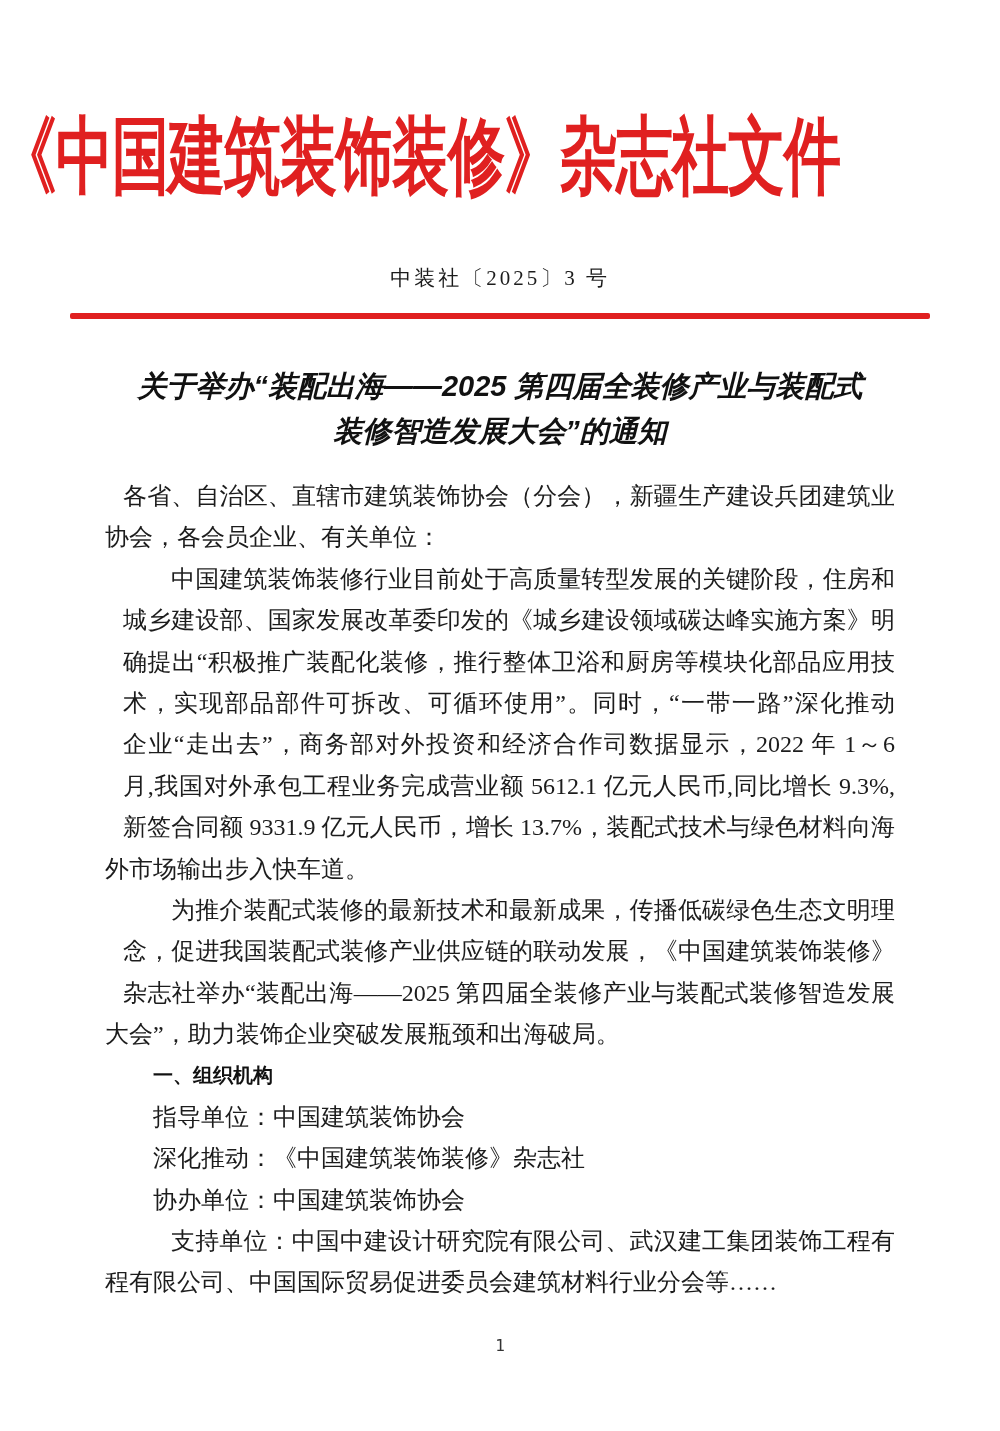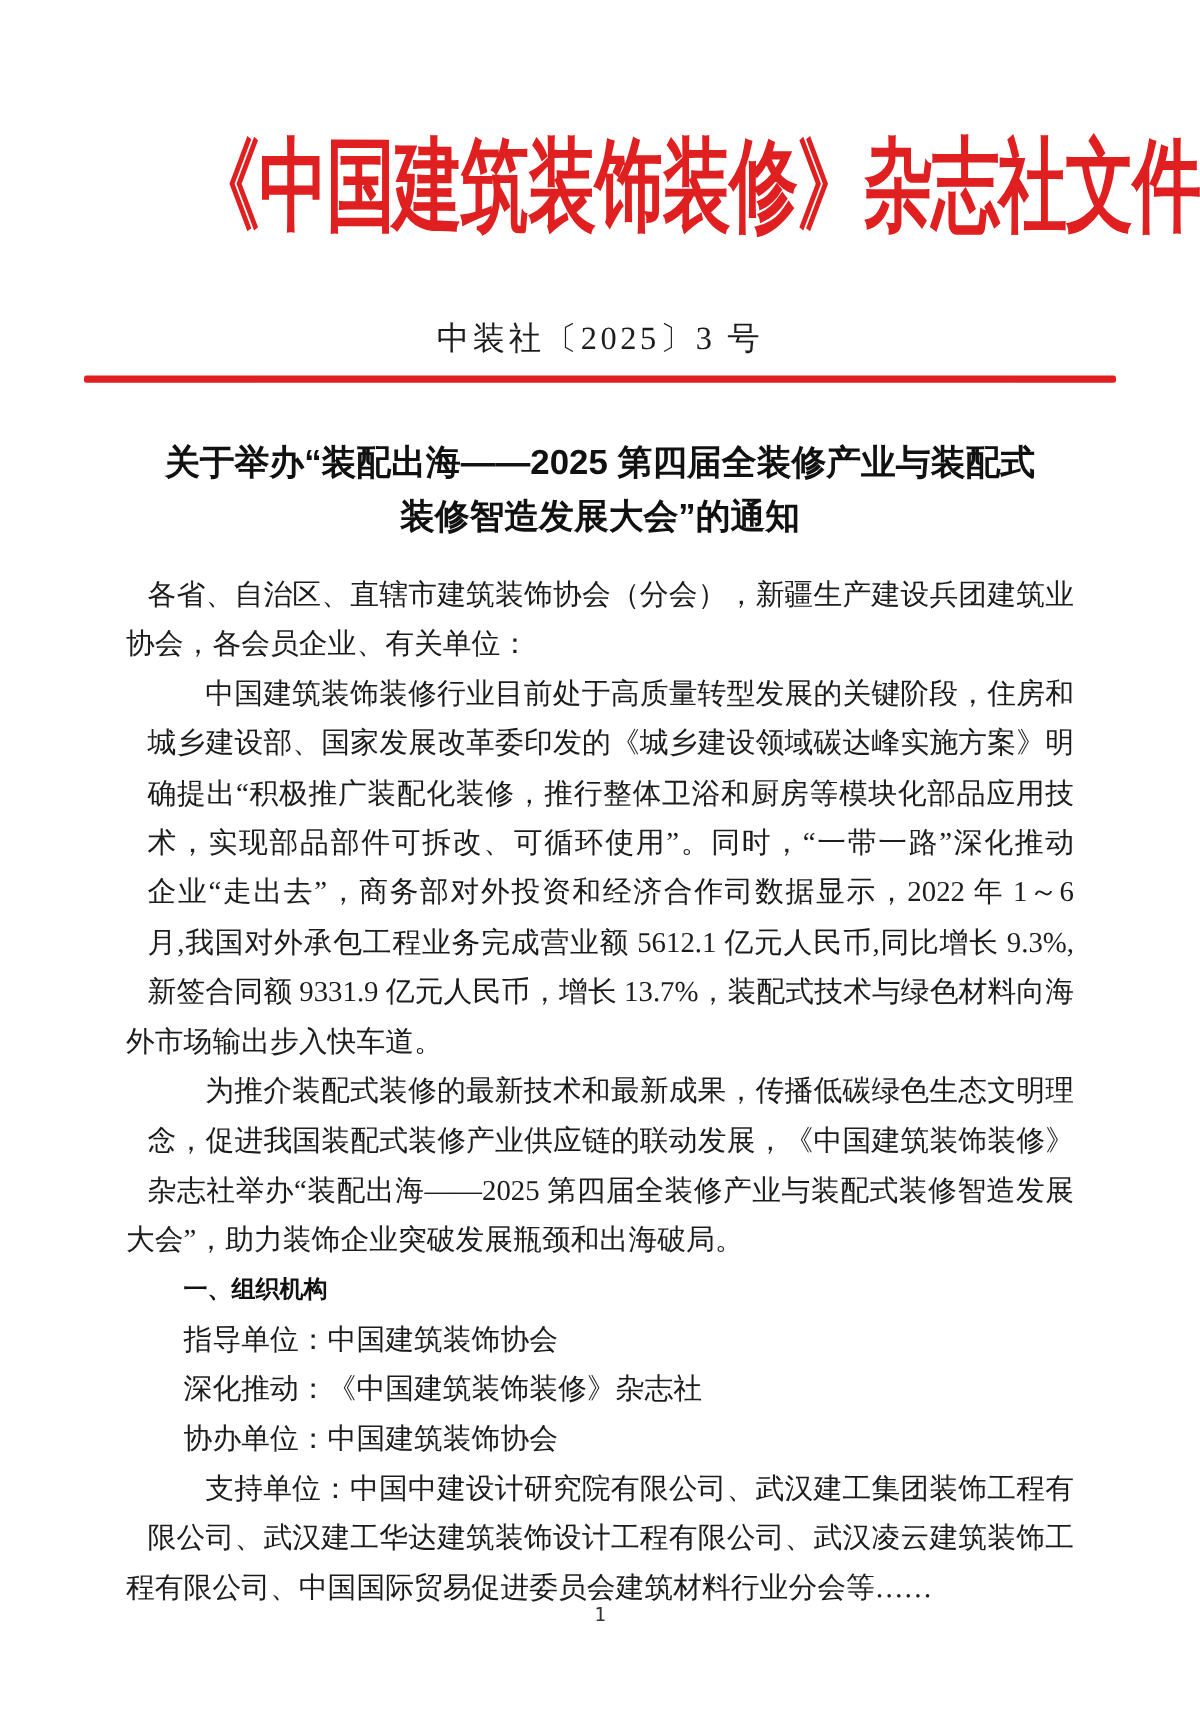--- a/index.html
+++ b/index.html
@@ -11,60 +11,61 @@
     margin: 0 auto;
     background: #ffffff;
     overflow: hidden;
     font-family: "Liberation Serif", serif;
     color: #1c1c1c;
   }
   
   .masthead {
     margin-top: 96px;
     height: 122px;
-    text-align: right;
+    text-align: left;
     line-height: 122px;
     white-space: nowrap;
   }
   .masthead .stretch {
     display: inline-block;
     font-family: "Liberation Serif", "DejaVu Serif", serif;
     font-weight: bold;
     font-size: 57px;
     letter-spacing: -1px;
     color: #e02020;
     transform: scaleY(1.48);
     transform-origin: center;
   }
   
   .doc-number {
     margin-top: 46px;
     height: 32px;
     text-align: center;
-    font-size: 27px;
+    font-size: 21px;
     letter-spacing: 3px;
     color: #1c1c1c;
     font-family: "Liberation Serif", "DejaVu Serif", serif;
   }
   
   .red-rule {
     margin: 17px 70px 0 70px;
     height: 6px;
     background: #e02020;
     border-radius: 2px;
   }
   
   .notice-title {
     margin-top: 45px;
     text-align: center;
     font-family: "Liberation Sans", sans-serif;
     font-weight: bold;
     font-size: 29px;
     line-height: 45px;
     color: #111111;
+    font-style: italic;
   }
   
   .body-block {
     margin: 22px 105px 0 105px;
     width: 790px;
   }
   .bline {
     font-size: 24px;
     line-height: 41.4px;
     height: 41.4px;
@@ -129,19 +130,18 @@
       <div class="bline">外市场输出步入快车道。</div>
       <div class="bline ind fill">为推介装配式装修的最新技术和最新成果，传播低碳绿色生态文明理</div>
       <div class="bline fill">念，促进我国装配式装修产业供应链的联动发展，《中国建筑装饰装修》</div>
       <div class="bline fill">杂志社举办“装配出海——2025 第四届全装修产业与装配式装修智造发展</div>
       <div class="bline">大会”，助力装饰企业突破发展瓶颈和出海破局。</div>
       <div class="bline ind bold">一、组织机构</div>
       <div class="bline ind">指导单位：中国建筑装饰协会</div>
       <div class="bline ind">深化推动：《中国建筑装饰装修》杂志社</div>
       <div class="bline ind">协办单位：中国建筑装饰协会</div>
       <div class="bline ind fill">支持单位：中国中建设计研究院有限公司、武汉建工集团装饰工程有</div>
-      <div class="bline fill">限公司、武汉建工华达建筑装饰设计工程有限公司、武汉凌云建筑装饰工</div>
       <div class="bline">程有限公司、中国国际贸易促进委员会建筑材料行业分会等……</div>
     </div>
 
   <div class="page-number">1</div>
 
 </div>
 
 </body></html>

